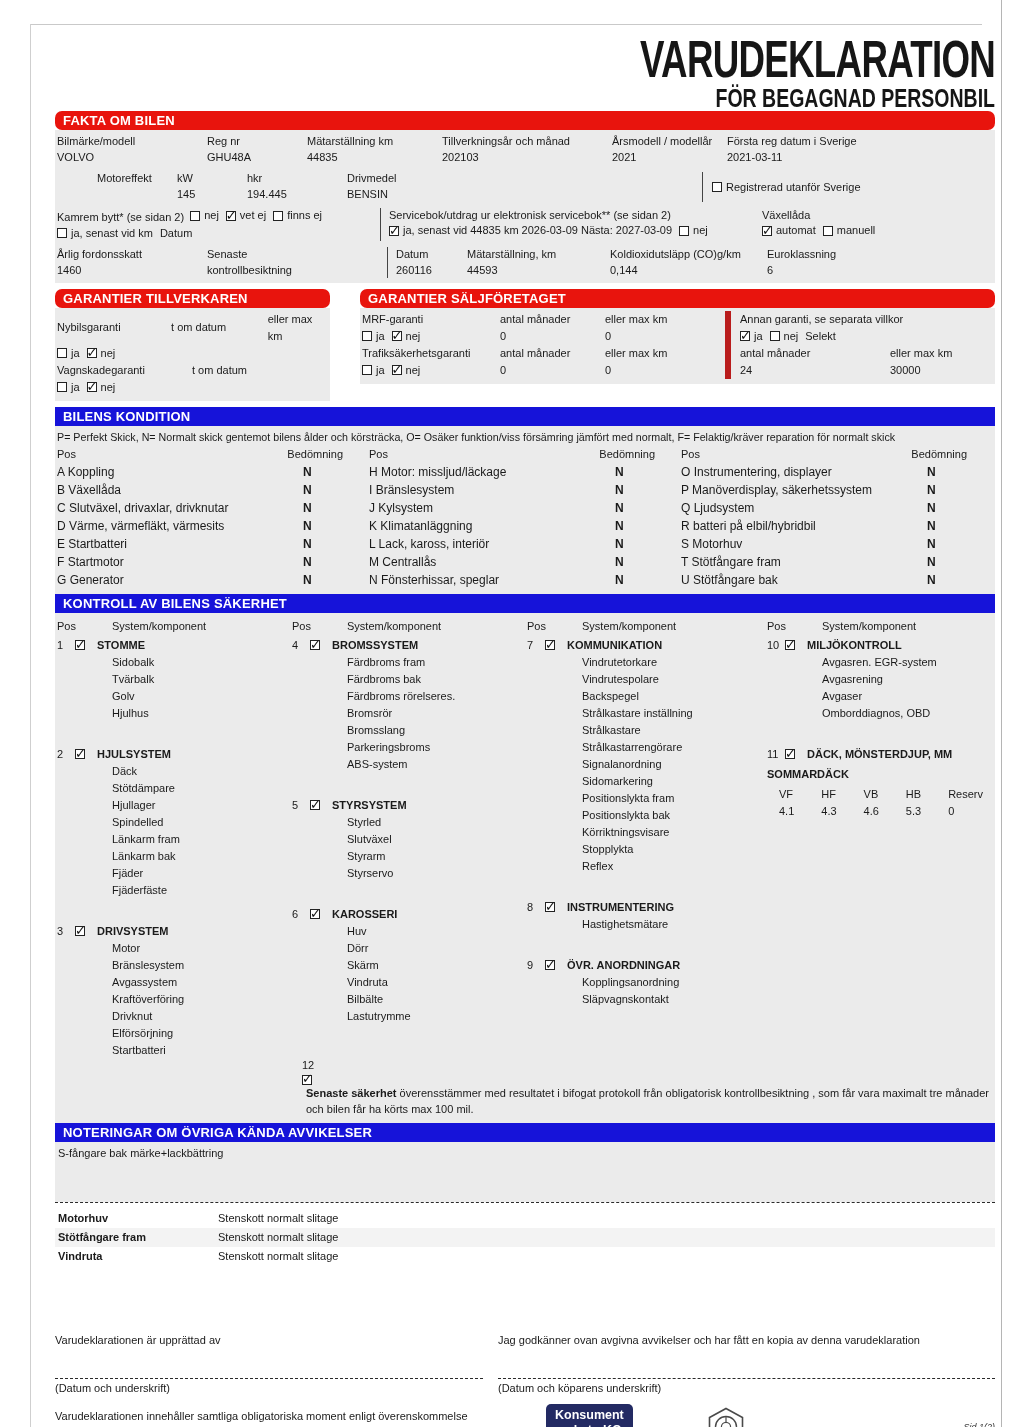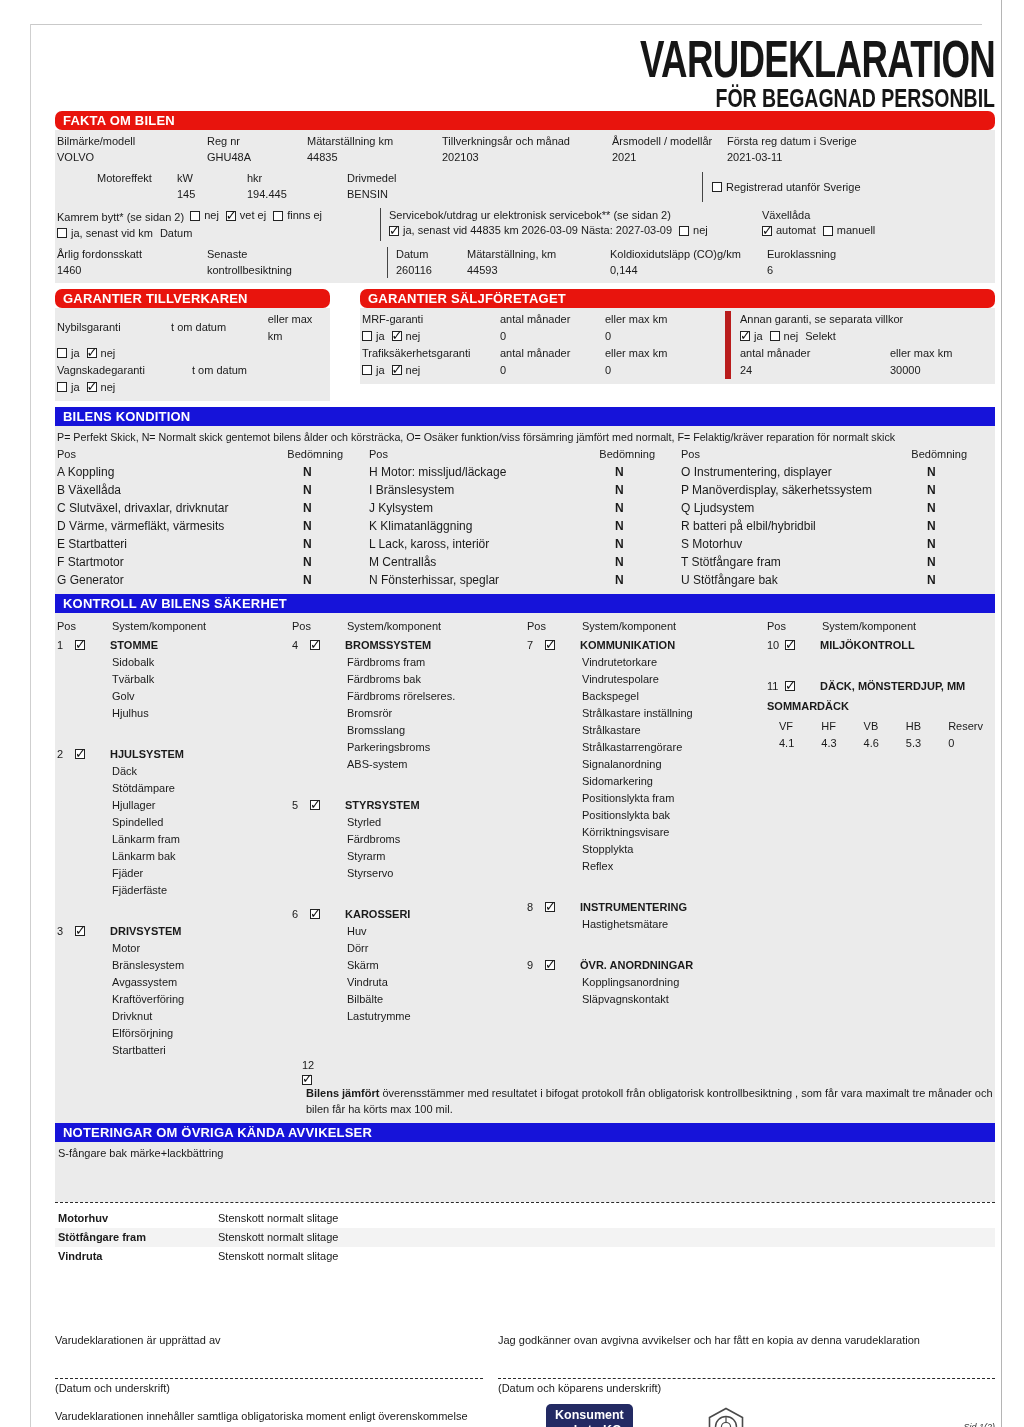--- a/index.html
+++ b/index.html
@@ -70,21 +70,21 @@
   
   .sak{padding:5px 2px 6px 2px;}
   .sak-cols{display:flex;}
   .scol{flex:none;}
   .scol1{width:235px}.scol2{width:235px}.scol3{width:240px}.scol4{width:230px}
   .shead{display:flex;font-size:11px;line-height:17px;margin-bottom:2px;}
   .shead .sp{width:55px;}
   .sgroup{margin-bottom:24px;}
   .sghead{display:flex;align-items:center;font-size:11px;line-height:17px;}
   .snum{width:18px;font-size:11px;}
-  .sgtitle{margin-left:21px;font-weight:bold;}
+  .sgtitle{margin-left:8px;font-weight:bold;}
   .sgitems .sitem{margin-left:55px;font-size:11px;line-height:17px;}
   .dack-sub{font-weight:bold;font-size:11px;line-height:18px;margin-top:2px;}
   .tires{display:flex;margin-left:12px;margin-top:3px;}
   .tire{width:45px;font-size:11px;line-height:17px;}
   .tire:nth-of-type(5){width:52px;}
   .sak-12{display:flex;margin:-26px 0 0 245px;font-size:11px;line-height:16px;align-items:flex-start;flex-direction:column;}
   .sak-12 .snum{width:20px;margin-top:0;}
   .sak-12 .cb{margin-top:2px;}
   .sak-12 p{margin:0 0 0 4px;}
   
@@ -557,21 +557,21 @@
               </div>
               <div class="sgroup">
                 <div class="sghead">
                   <span class="snum">5</span>
                   <span class="cb" data-checked="true"></span>
                   <span class="sgtitle">STYRSYSTEM</span>
                 </div>
                 <div class="sgitems">
 
                 <div class="sitem">Styrled</div>
-                  <div class="sitem">Färdbroms</div>
+                  <div class="sitem">Slutväxel</div>
                   <div class="sitem">Styrarm</div>
                   <div class="sitem">Styrservo</div>
                 </div>
               </div>
               <div class="sgroup">
                 <div class="sghead">
                   <span class="snum">6</span>
                   <span class="cb" data-checked="true"></span>
                   <span class="sgtitle">KAROSSERI</span>
                 </div>
@@ -650,20 +650,27 @@
               <span>System/komponent</span>
             </div>
           <div>
 
           <div class="sgroup">
                 <div class="sghead">
                   <span class="snum">10</span>
                   <span class="cb" data-checked="true"></span>
                   <span class="sgtitle">MILJÖKONTROLL</span>
                 </div>
+                <div class="sgitems">
+
+                <div class="sitem">Avgasren. EGR-system</div>
+                  <div class="sitem">Avgasrening</div>
+                  <div class="sitem">Avgaser</div>
+                  <div class="sitem">Omborddiagnos, OBD</div>
+                </div>
               </div>
             </div>
           <div>
             <div class="sghead">
               <span class="snum">11</span>
               <span class="cb" data-checked="true"></span>
               <span class="sgtitle">DÄCK, MÖNSTERDJUP, MM</span>
             </div>
             <div class="dack-sub">SOMMARDÄCK</div>
             <div class="tires">
@@ -689,21 +696,21 @@
                   <div>0</div>
                 </div>
               </div>
           </div>
         </div>
       </div>
 
       <div class="sak-12">
         <span class="snum">12</span>
         <span class="cb" data-checked="true"></span>
-        <p><b>Bilens jämfört</b><span> överensstämmer med resultatet i bifogat protokoll från obligatorisk kontrollbesiktning , som får vara maximalt tre månader och bilen får ha körts max 100 mil.</span></p>
+        <p><b>Senaste säkerhet</b><span> överensstämmer med resultatet i bifogat protokoll från obligatorisk kontrollbesiktning , som får vara maximalt tre månader och bilen får ha körts max 100 mil.</span></p>
       </div>
     </div>
 
     <div class="band blue">NOTERINGAR OM ÖVRIGA KÄNDA AVVIKELSER</div>
     <div class="panel not-note">S-fångare bak märke+lackbättring</div>
     <div class="not-dash"></div>
     <div class="not-rows">
 
     <div class="nrow">
           <span class="npart">Motorhuv</span>

